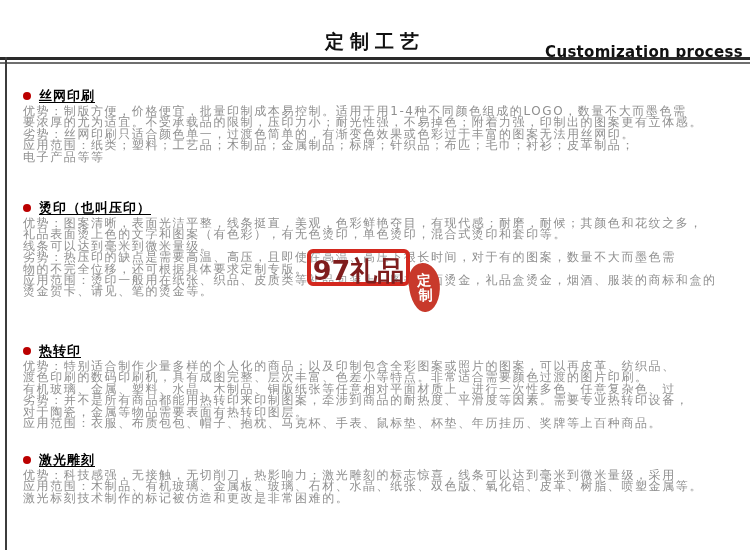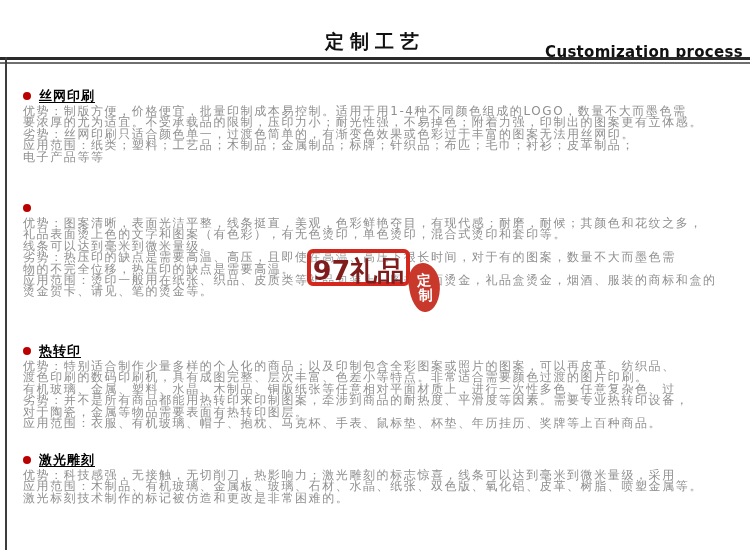--- a/index.html
+++ b/index.html
@@ -74,43 +74,44 @@
           <div class="line">优势：制版方便，价格便宜，批量印制成本易控制。适用于用1-4种不同颜色组成的LOGO，数量不大而墨色需</div>
           <div class="line">要浓厚的尤为适宜。不受承载品的限制，压印力小；耐光性强，不易掉色；附着力强，印制出的图案更有立体感。</div>
           <div class="line">劣势：丝网印刷只适合颜色单一，过渡色简单的，有渐变色效果或色彩过于丰富的图案无法用丝网印。</div>
           <div class="line">应用范围：纸类；塑料；工艺品；木制品；金属制品；标牌；针织品；布匹；毛巾；衬衫；皮革制品；</div>
           <div class="line">电子产品等等</div>
         </div>
       </div>
       <div class="section" style="top: 200px;">
         <div class="heading-row">
           <span class="bullet"></span>
+          <span class="heading">烫印（也叫压印）</span>
         </div>
         <div class="body">
           <div class="line">优势：图案清晰，表面光洁平整，线条挺直，美观，色彩鲜艳夺目，有现代感；耐磨，耐候；其颜色和花纹之多，</div>
           <div class="line">礼品表面烫上色的文字和图案（有色彩），有无色烫印，单色烫印，混合式烫印和套印等。</div>
           <div class="line">线条可以达到毫米到微米量级。</div>
           <div class="line">劣势：热压印的缺点是需要高温、高压，且即使在高温、高压下很长时间，对于有的图案，数量不大而墨色需</div>
-          <div class="line">物的不完全位移，热压印的缺点是需要高温。</div>
+          <div class="line">物的不完全位移，还可根据具体要求定制专版。</div>
           <div class="line">应用范围：烫印一般用在纸张、织品、皮质类等礼品包装上。图书封面烫金，礼品盒烫金，烟酒、服装的商标和盒的</div>
           <div class="line">烫金贺卡、请见、笔的烫金等。</div>
         </div>
       </div>
       <div class="section" style="top: 343px;">
         <div class="heading-row">
           <span class="bullet"></span>
           <span class="heading">热转印</span>
         </div>
         <div class="body">
           <div class="line">优势：特别适合制作少量多样的个人化的商品；以及印制包含全彩图案或照片的图案，可以再皮革、纺织品、</div>
           <div class="line">渡色印刷的数码印刷机，具有成图完整、层次丰富、色差小等特点。非常适合需要颜色过渡的图片印刷。</div>
           <div class="line">有机玻璃、金属、塑料、水晶、木制品、铜版纸张等任意相对平面材质上，进行一次性多色、任意复杂色、过</div>
           <div class="line">劣势：并不是所有商品都能用热转印来印制图案，牵涉到商品的耐热度、平滑度等因素。需要专业热转印设备，</div>
           <div class="line">对于陶瓷，金属等物品需要表面有热转印图层。</div>
-          <div class="line">应用范围：衣服、有机玻璃、帽子、抱枕、马克杯、手表、鼠标垫、杯垫、年历挂历、奖牌等上百种商品。</div>
+          <div class="line">应用范围：衣服、布质包包、帽子、抱枕、马克杯、手表、鼠标垫、杯垫、年历挂历、奖牌等上百种商品。</div>
         </div>
       </div>
       <div class="section" style="top: 452px;">
         <div class="heading-row">
           <span class="bullet"></span>
           <span class="heading">激光雕刻</span>
         </div>
         <div class="body">
           <div class="line">优势：科技感强，无接触，无切削刀，热影响力；激光雕刻的标志惊喜，线条可以达到毫米到微米量级，采用</div>
           <div class="line">应用范围：木制品、有机玻璃、金属板、玻璃、石材、水晶、纸张、双色版、氧化铝、皮革、树脂、喷塑金属等。</div>

